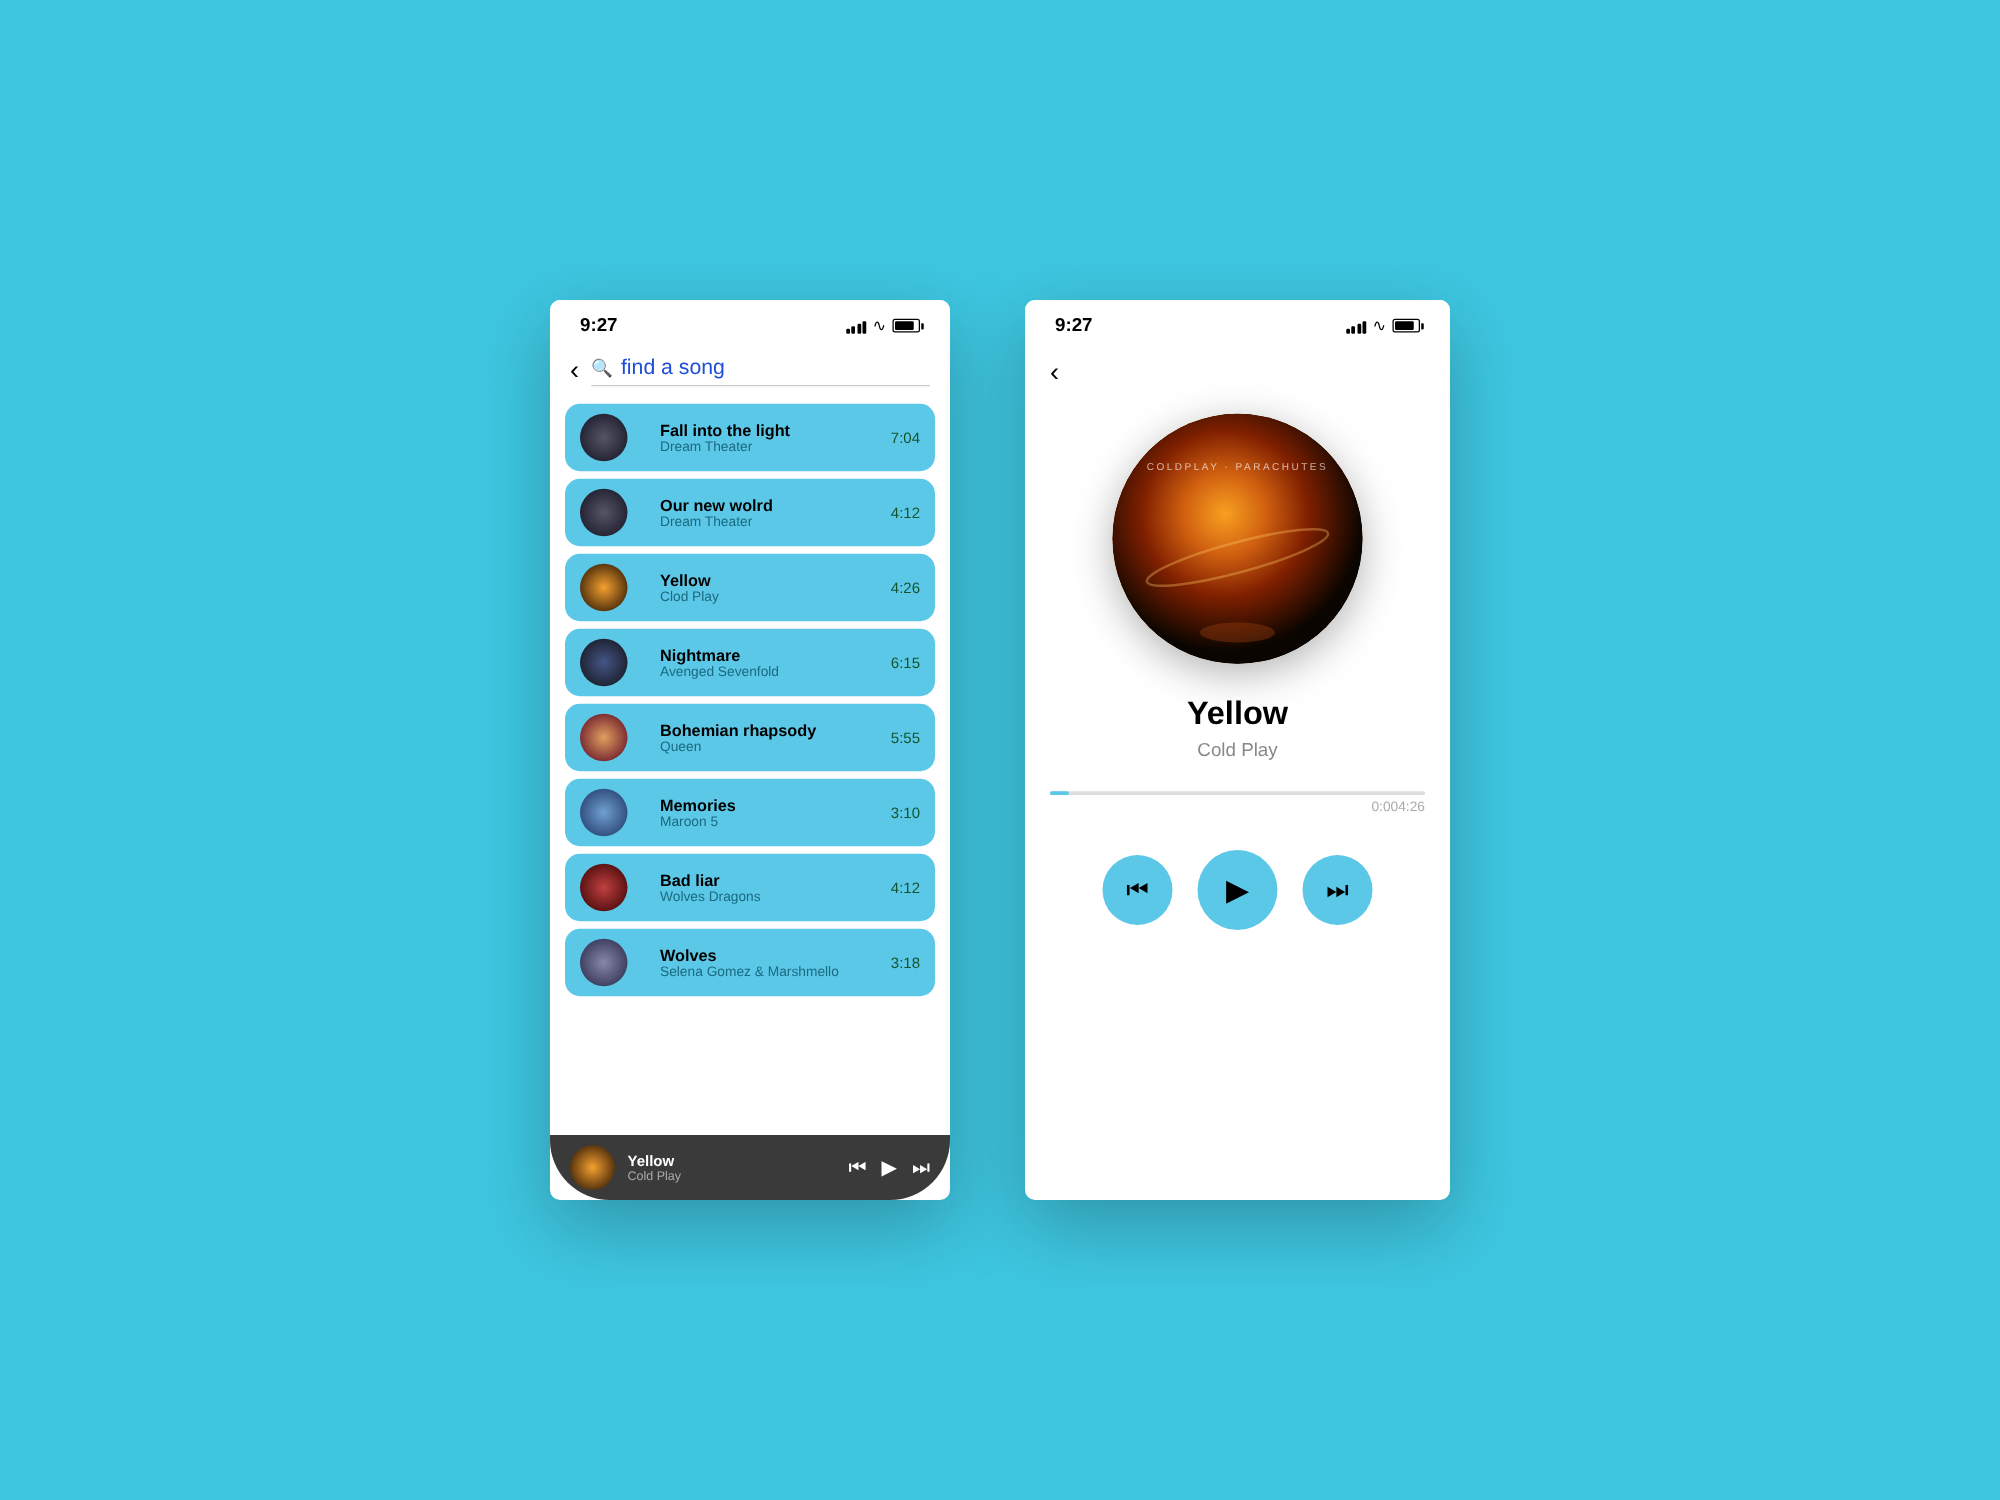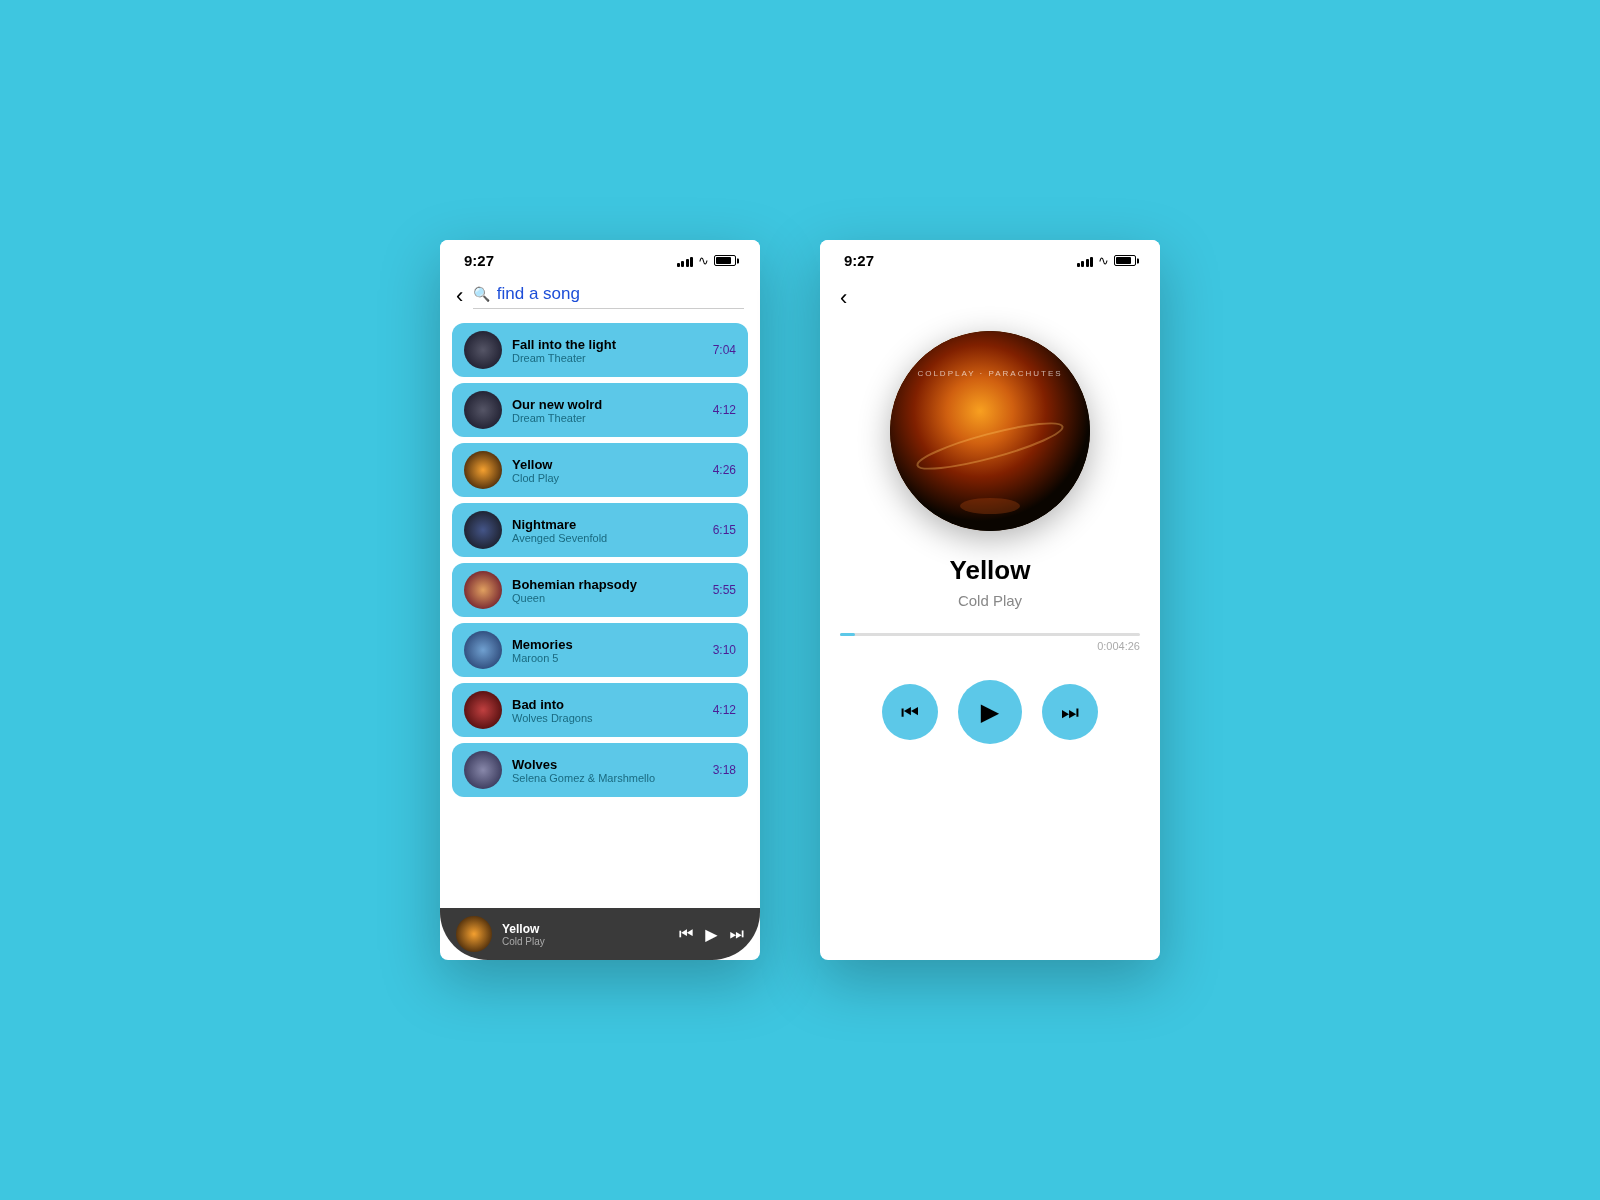--- a/index.html
+++ b/index.html
@@ -139,21 +139,21 @@
       display: flex;
       flex-direction: column;
       gap: 6px;
     }
     .song-item {
       background: #5cc8e8;
       border-radius: 12px;
       display: flex;
       align-items: center;
       padding: 8px 12px;
-      gap: 10px;
+      gap: 26px;
       cursor: pointer;
     }
     .song-album-art {
       width: 38px;
       height: 38px;
       border-radius: 50%;
       flex-shrink: 0;
       overflow: hidden;
       display: flex;
       align-items: center;
@@ -167,21 +167,21 @@
       font-weight: 600;
       color: #000;
     }
     .song-artist {
       font-size: 11px;
       color: #1a6a80;
     }
     .song-duration {
       font-size: 12px;
       font-weight: 500;
-      color: #4c1d95;
+      color: #14532d;
     }
 
     
     .now-playing-bar {
       background: #3a3a3a;
       display: flex;
       align-items: center;
       padding: 8px 16px;
       gap: 10px;
       border-radius: 0 0 48px 48px;
@@ -417,21 +417,21 @@
       <div class="song-album-art art-memories"></div>
       <div class="song-info">
         <div class="song-title">Memories</div>
         <div class="song-artist">Maroon 5</div>
       </div>
       <div class="song-duration">3:10</div>
     </div>
       <div class="song-item">
       <div class="song-album-art art-bad-liar"></div>
       <div class="song-info">
-        <div class="song-title">Bad into</div>
+        <div class="song-title">Bad liar</div>
         <div class="song-artist">Wolves Dragons</div>
       </div>
       <div class="song-duration">4:12</div>
     </div>
       <div class="song-item">
       <div class="song-album-art art-wolves"></div>
       <div class="song-info">
         <div class="song-title">Wolves</div>
         <div class="song-artist">Selena Gomez &amp; Marshmello</div>
       </div>

